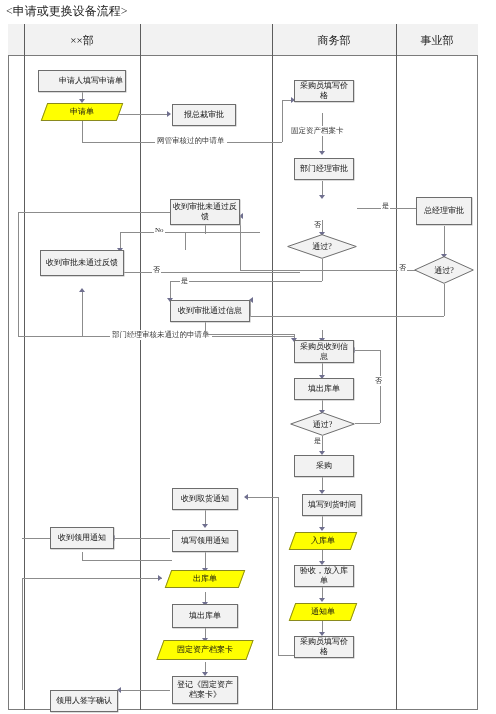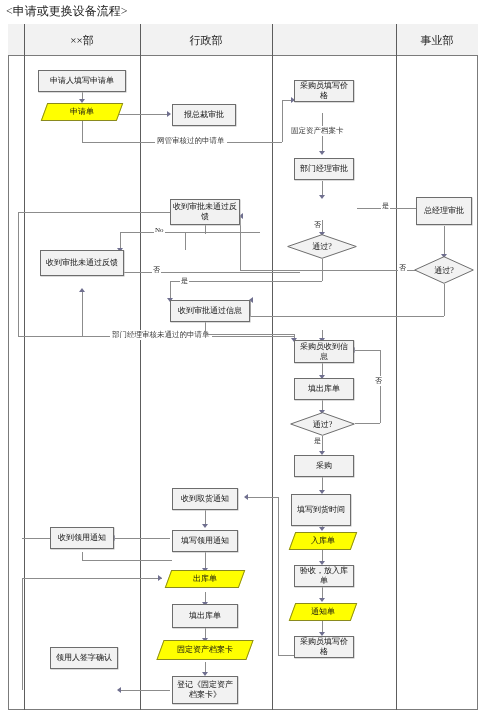--- a/index.html
+++ b/index.html
@@ -61,21 +61,21 @@
 
   <div class="frame"></div>
   <div class="hdrband"></div>
 
   <div class="vline" style="left:24px;"></div>
   <div class="vline" style="left:140px;"></div>
   <div class="vline" style="left:272px;"></div>
   <div class="vline" style="left:396px;"></div>
 
   <div class="hdr" style="left:24px;width:116px;">××部</div>
-  <div class="hdr" style="left:140px;width:132px;">行政部</div>
+  <div class="hdr" style="left:272px;width:124px;">商务部</div>
   <div class="hdr" style="left:396px;width:82px;">事业部</div>
 
   <div class="ln lv" style="left:82px;top:91px;height:10px;"></div>
   <div class="ar ar-d" style="left:79px;top:99px;"></div>
 
   <div class="ln lh" style="left:112px;top:114px;width:58px;"></div>
   <div class="ar ar-l" style="left:111px;top:111px;"></div>
   <div class="ar ar-r" style="left:167px;top:111px;"></div>
 
   <div class="ln lv" style="left:82px;top:120px;height:22px;"></div>
@@ -206,21 +206,21 @@
   <div class="ln lh" style="left:22px;top:538px;width:148px;"></div>
   <div class="ar ar-l" style="left:111px;top:535px;"></div>
 
   <div class="ln lh" style="left:22px;top:578px;width:140px;"></div>
   <div class="ar ar-r" style="left:158px;top:575px;"></div>
 
   <div class="ln lh" style="left:118px;top:690px;width:52px;"></div>
   <div class="ar ar-l" style="left:117px;top:687px;"></div>
   <div class="ln lv" style="left:22px;top:578px;height:112px;"></div>
 
-  <div class="node proc" style="left:38px;top:70px;width:88px;height:22px;">
+  <div class="node proc" style="left:38px;top:70px;width:88px;height:22px;justify-content:flex-end;">
     <span>申请人填写申请单</span>
   </div>
 
   <div class="node doc" style="left:44px;top:103px;width:76px;height:18px;">
     <span>申请单</span>
   </div>
 
   <div class="node proc" style="left:172px;top:104px;width:64px;height:22px;">
     <span>报总裁审批</span>
   </div>
@@ -276,21 +276,21 @@
     <svg class="dia" viewBox="0 0 65 24" preserveAspectRatio="none">
       <polygon points="32.5,0.7 64.3,12 32.5,23.3 0.7,12" fill="#f2f2f2" stroke="#6d6d6d" stroke-width="1"></polygon>
     </svg>
     <span>通过?</span>
   </div>
 
   <div class="node proc" style="left:294px;top:455px;width:60px;height:22px;">
     <span>采购</span>
   </div>
 
-  <div class="node proc" style="left:291px;top:494px;width:60px;height:32px;">
+  <div class="node proc" style="left:302px;top:494px;width:60px;height:22px;">
     <span>填写到货时间</span>
   </div>
 
   <div class="node doc" style="left:292px;top:532px;width:62px;height:18px;">
     <span>入库单</span>
   </div>
 
   <div class="node proc" style="left:294px;top:565px;width:60px;height:22px;">
     <span>验收，放入库单</span>
   </div>
@@ -324,17 +324,17 @@
   </div>
 
   <div class="node proc" style="left:172px;top:676px;width:66px;height:28px;">
     <span>登记《固定资产档案卡》</span>
   </div>
 
   <div class="node proc" style="left:50px;top:527px;width:64px;height:22px;">
     <span>收到领用通知</span>
   </div>
 
-  <div class="node proc" style="left:50px;top:647px;width:68px;height:22px;">
+  <div class="node proc" style="left:50px;top:690px;width:68px;height:22px;">
     <span>领用人签字确认</span>
   </div>
 
 </div>
 
 </body></html>

